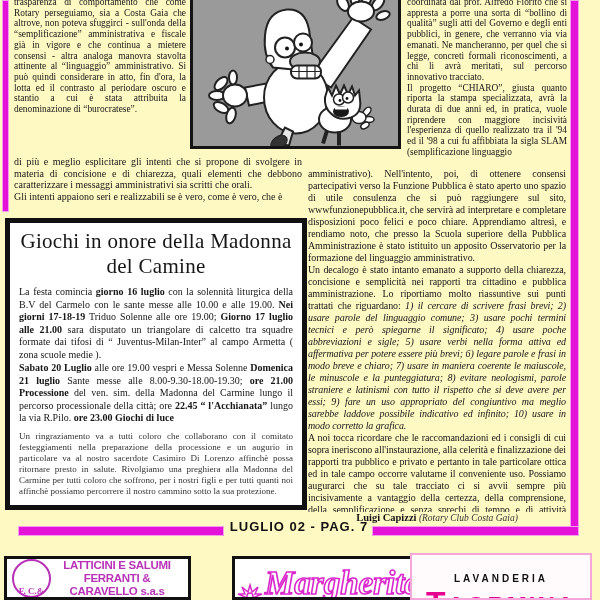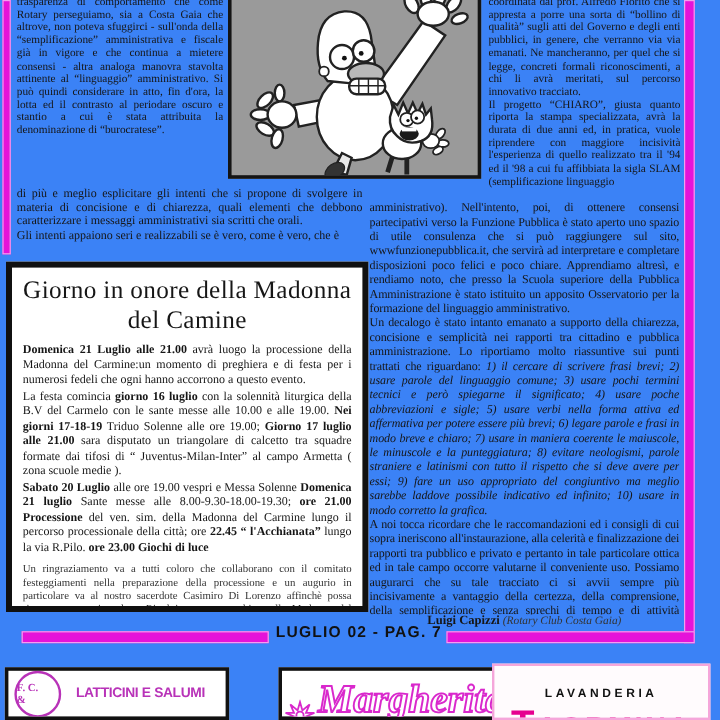--- a/index.html
+++ b/index.html
@@ -1,16 +1,16 @@
 <!DOCTYPE html>
 <html><head>
 <meta charset="utf-8">
 <style>
   html,body{margin:0;padding:0;background:#fff;}
-  .page{position:relative;width:600px;height:600px;background:#3b82f6;overflow:hidden;
+  .page{position:relative;width:600px;height:600px;background:#fef9c3;overflow:hidden;
         font-family:"Liberation Serif",serif;color:#161616;}
   .abs{position:absolute;box-sizing:border-box;}
 
   
   .mbar{background:#e513d9;border:1px solid #f2a0ee;}
 
   
   .narrow{font-size:9.4px;line-height:10.7px;text-align:justify;overflow:hidden;}
   .narrow p{margin:0;}
   .widecol{font-size:10px;line-height:11.5px;text-align:justify;overflow:hidden;}
@@ -36,21 +36,21 @@
 
   
   .footer-text{font-family:"Liberation Sans",sans-serif;font-weight:bold;font-size:13px;
                letter-spacing:1px;text-align:center;color:#111;}
 
   
   .ad{border:3px solid #111;background:#fff;overflow:hidden;}
   .ad-ferranti{display:flex;align-items:center;padding:3px 5px;}
   .fc-badge{width:35px;height:35px;border:2px solid #b832b8;border-radius:50%;color:#b832b8;
             font-family:"Liberation Serif",serif;font-weight:bold;font-size:9px;line-height:10px;
-            display:flex;flex-direction:column;align-items:flex-start;justify-content:center;flex:0 0 auto;}
+            display:flex;flex-direction:row;align-items:flex-end;justify-content:center;flex:0 0 auto;}
   .ferranti-lines{flex:1;text-align:center;color:#b832b8;font-family:Liberation Sans, sans-serif;
                   font-weight:bold;font-size:11.5px;line-height:13px;letter-spacing:-0.3px;}
   .ad-margherita{position:relative;}
   .margherita-name{position:absolute;left:30px;top:6px;font-family:"Liberation Serif",serif;
                    font-style:italic;font-weight:bold;font-size:33px;color:#fff;
                    -webkit-text-stroke:1.6px #d928cc;text-shadow:0 0 1px #d928cc;}
   .flower{position:absolute;left:2px;top:24px;}
   .ad-taormina{border:2px solid #f5a6da;background:#fffbfd;text-align:center;padding-top:18px;}
   .taormina-top{font-family:"Liberation Sans",sans-serif;font-weight:bold;font-size:10px;
                 letter-spacing:3px;color:#111;}
@@ -141,37 +141,37 @@
   <div class="abs maincol" style="left:308px;top:168px;width:258px;height:344px;">
     <p>amministrativo). Nell'intento, poi, di ottenere consensi partecipativi verso la Funzione Pubblica è stato aperto uno spazio di utile consulenza che si può raggiungere sul sito, wwwfunzionepubblica.it, che servirà ad interpretare e completare disposizioni poco felici e poco chiare. Apprendiamo altresì, e rendiamo noto, che presso la Scuola superiore della Pubblica Amministrazione è stato istituito un apposito Osservatorio per la formazione del linguaggio amministrativo.</p>
     <p><span>Un decalogo è stato intanto emanato a supporto della chiarezza, concisione e semplicità nei rapporti tra cittadino e pubblica amministrazione. Lo riportiamo molto riassuntive sui punti trattati che riguardano: </span><span class="it">1) il cercare di scrivere frasi brevi; 2) usare parole del linguaggio comune; 3) usare pochi termini tecnici e però spiegarne il significato; 4) usare poche abbreviazioni e sigle; 5) usare verbi nella forma attiva ed affermativa per potere essere più brevi; 6) legare parole e frasi in modo breve e chiaro; 7) usare in maniera coerente le maiuscole, le minuscole e la punteggiatura; 8) evitare neologismi, parole straniere e latinismi con tutto il rispetto che si deve avere per essi; 9) fare un uso appropriato del congiuntivo ma meglio sarebbe laddove possibile indicativo ed infinito; 10) usare in modo corretto la grafica.</span></p>
     <p>A noi tocca ricordare che le raccomandazioni ed i consigli di cui sopra ineriscono all'instaurazione, alla celerità e finalizzazione dei rapporti tra pubblico e privato e pertanto in tale particolare ottica ed in tale campo occorre valutarne il conveniente uso. Possiamo augurarci che su tale tracciato ci si avvii sempre più incisivamente a vantaggio della certezza, della comprensione, della semplificazione e senza sprechi di tempo e di attività superflue.</p>
   </div>
   <div class="abs sig-right" style="left:308px;top:512px;width:258px;">
     <span class="name">Luigi Capizzi</span><span class="affil"> (Rotary Club Costa Gaia)</span>
   </div>
 
   <div class="abs festa" style="left:5px;top:218px;width:302px;height:292px;">
-    <div class="festa-title">Giorno in onore della Madonna del Camine</div>
-    <p class="festa-p"><span class="b">Domenica 21 Luglio alle 21.00</span><span> avrà luogo la processione della Madonna del Carmine:un momento di preghiera e di festa per i numerosi fedeli che ogni hanno accorrono a questo evento.</span></p>
+    <div class="festa-title">Giochi in onore della Madonna del Camine</div>
     <p class="festa-p"><span>La festa comincia </span><span class="b">giorno 16 luglio</span><span> con la solennità liturgica della B.V del Carmelo con le sante messe alle 10.00 e alle 19.00. </span><span class="b">Nei giorni 17-18-19</span><span> Triduo Solenne alle ore 19.00; </span><span class="b">Giorno 17 luglio alle 21.00</span><span> sara disputato un triangolare di calcetto tra squadre formate dai tifosi di “ Juventus-Milan-Inter” al campo Armetta ( zona scuole medie ).</span></p>
     <p class="festa-p"><span class="b">Sabato 20 Luglio</span><span> alle ore 19.00 vespri e Messa Solenne </span><span class="b">Domenica 21 luglio</span><span> Sante messe alle 8.00-9.30-18.00-19.30; </span><span class="b">ore 21.00 Processione</span><span> del ven. sim. della Madonna del Carmine lungo il percorso processionale della città; ore </span><span class="b">22.45 “ l'Acchianata”</span><span> lungo la via R.Pilo. </span><span class="b">ore 23.00 Giochi di luce</span></p>
     <p class="festa-small">Un ringraziamento va a tutti coloro che collaborano con il comitato festeggiamenti nella preparazione della processione e un augurio in particolare va al nostro sacerdote Casimiro Di Lorenzo affinchè possa ritornare presto in salute. Rivolgiamo una preghiera alla Madonna del Carmine per tutti coloro che soffrono, per i nostri figli e per tutti quanti noi affinchè possiamo percorrere il nostro cammino sotto la sua protezione.</p>
 
   </div>
 
   <div class="abs footer-text" style="left:226px;top:519px;width:146px;">LUGLIO 02 - PAG. 7</div>
 
   <div class="abs ad ad-ferranti" style="left:4px;top:556px;width:187px;height:44px;">
     <div class="fc-badge">
       <span>F. C.</span>
       <span>&amp;</span>
     </div>
     <div class="ferranti-lines">
       <div>LATTICINI E SALUMI</div>
+      <div>FERRANTI &amp; CARAVELLO s.a.s</div>
     </div>
   </div>
 
   <div class="abs ad ad-margherita" style="left:204px;top:556px;width:204px;height:44px;margin-left:28px;">
     <svg class="flower" width="26" height="26" viewBox="0 0 26 26">
       <g fill="#fff" stroke="#d928cc" stroke-width="1.5">
         <path d="M13,2 L15,9 L21,4 L18,11 L25,11 L18,14 L24,19 L16,17 L17,24 L13,18 L9,24 L10,17 L2,19 L8,14 L1,11 L8,11 L5,4 L11,9 Z"></path>
         <circle cx="13" cy="13" r="3"></circle>
       </g>
     </svg>

